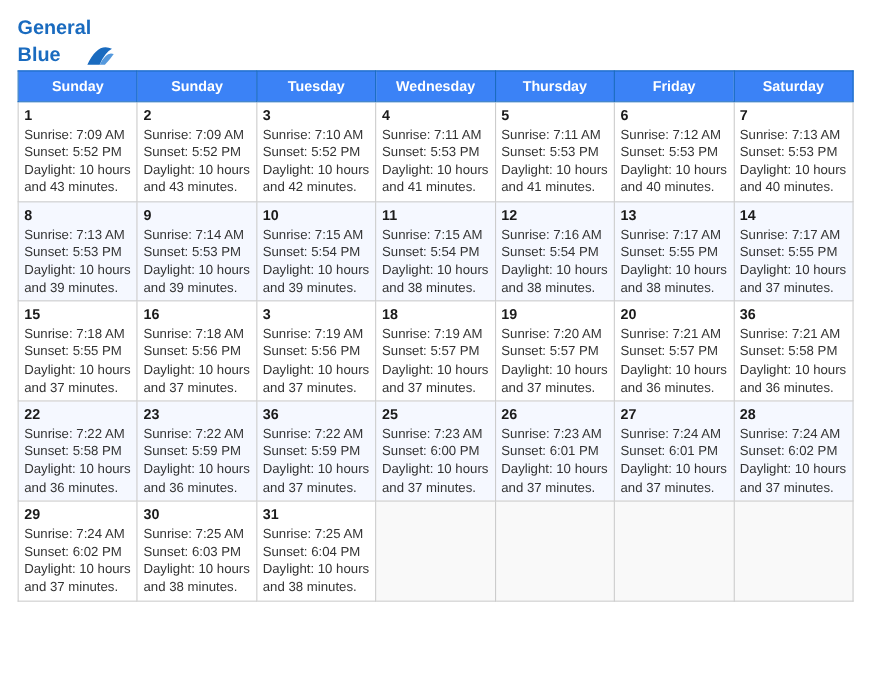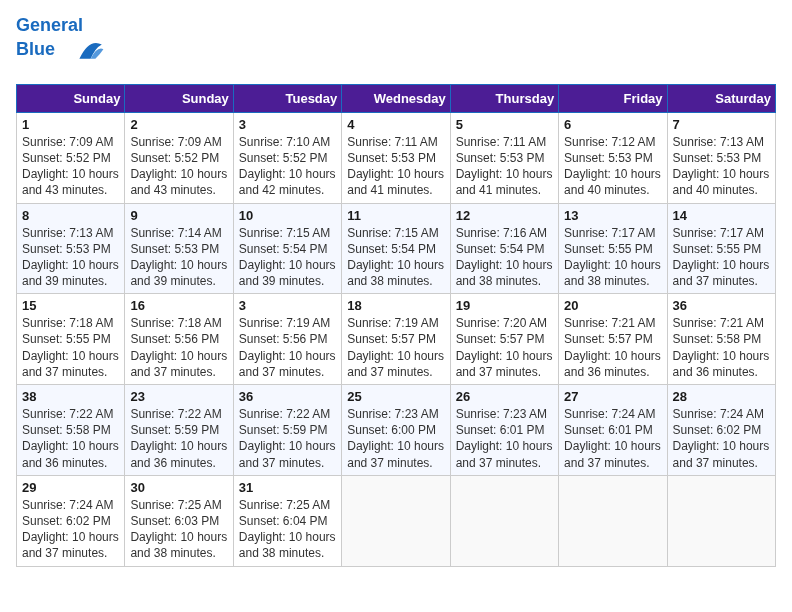--- a/index.html
+++ b/index.html
@@ -7,21 +7,21 @@
       font-family: Arial, sans-serif;
       background: #fff;
       width: 792px;
       min-height: 612px;
       padding: 16px;
     }
     .header {
       display: flex;
       justify-content: space-between;
       align-items: flex-end;
-      margin-bottom: 20px;
+      margin-bottom: 0;
     }
     .logo {
       display: flex;
       align-items: center;
     }
     .logo-text {
       font-size: 18px;
       font-weight: bold;
       color: #1a1a1a;
       line-height: 1.1;
@@ -45,24 +45,24 @@
     .location-title {
       font-size: 16px;
       color: #444;
     }
     .calendar {
       width: 100%;
       border-collapse: collapse;
       font-size: 11px;
     }
     .calendar th {
-      background: #4c1d95;
+      background: #3b82f6;
       color: #fff;
       padding: 6px 4px;
-      text-align: right;
+      text-align: center;
       font-size: 13px;
       font-weight: bold;
       border: 1px solid #1a6bbf;
     }
     .calendar td {
       border: 1px solid #ccc;
       vertical-align: top;
       padding: 4px 5px;
       width: calc(100% / 7);
       min-height: 80px;
@@ -292,21 +292,21 @@
         <div class="day-num">36</div>
         <div class="day-info">
           Sunrise: 7:21 AM<br>
           Sunset: 5:58 PM<br>
           Daylight: 10 hours and 36 minutes.
         </div>
       </td>
       </tr>
       <tr>
         <td>
-        <div class="day-num">38</div>
+        <div class="day-num">22</div>
         <div class="day-info">
           Sunrise: 7:22 AM<br>
           Sunset: 5:58 PM<br>
           Daylight: 10 hours and 36 minutes.
         </div>
       </td>
         <td>
         <div class="day-num">23</div>
         <div class="day-info">
           Sunrise: 7:22 AM<br>

